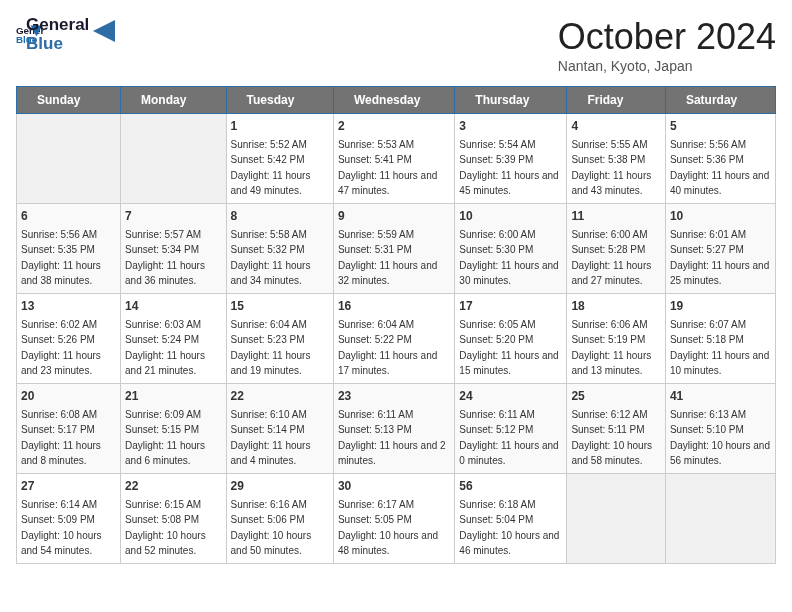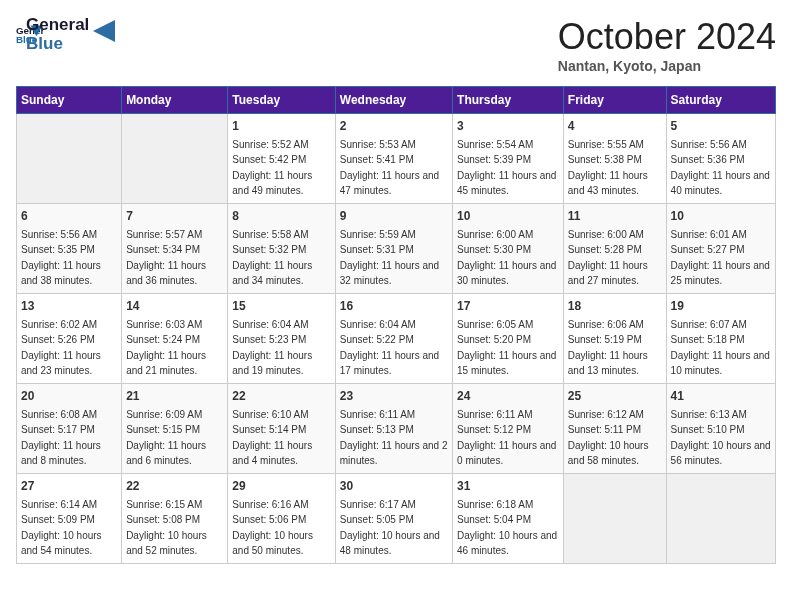--- a/index.html
+++ b/index.html
@@ -29,31 +29,30 @@
       text-align: left;
     }
     .month-title {
       font-size: 36px;
       font-weight: 300;
       color: #222;
     }
     .location {
       font-size: 14px;
       color: #555;
-      font-weight: bold;
     }
     table {
       width: 100%;
       border-collapse: collapse;
       font-size: 11px;
     }
     thead tr th {
-      background: #4c1d95;
+      background: #737373;
       color: #fff;
-      padding: 6px 4px;
+      padding: 6px 20px;
       text-align: left;
       font-weight: bold;
       font-size: 12px;
       border: 1px solid #2e6da4;
     }
     tbody tr td {
       border: 1px solid #ccc;
       vertical-align: top;
       padding: 4px;
       min-height: 80px;
@@ -152,18 +151,18 @@
         <td><span class="day-num">23</span><span class="day-info">Sunrise: 6:11 AM<br>Sunset: 5:13 PM<br>Daylight: 11 hours and 2 minutes.</span></td>
         <td><span class="day-num">24</span><span class="day-info">Sunrise: 6:11 AM<br>Sunset: 5:12 PM<br>Daylight: 11 hours and 0 minutes.</span></td>
         <td><span class="day-num">25</span><span class="day-info">Sunrise: 6:12 AM<br>Sunset: 5:11 PM<br>Daylight: 10 hours and 58 minutes.</span></td>
         <td><span class="day-num">41</span><span class="day-info">Sunrise: 6:13 AM<br>Sunset: 5:10 PM<br>Daylight: 10 hours and 56 minutes.</span></td>
       </tr>
       <tr>
         <td><span class="day-num">27</span><span class="day-info">Sunrise: 6:14 AM<br>Sunset: 5:09 PM<br>Daylight: 10 hours and 54 minutes.</span></td>
         <td><span class="day-num">22</span><span class="day-info">Sunrise: 6:15 AM<br>Sunset: 5:08 PM<br>Daylight: 10 hours and 52 minutes.</span></td>
         <td><span class="day-num">29</span><span class="day-info">Sunrise: 6:16 AM<br>Sunset: 5:06 PM<br>Daylight: 10 hours and 50 minutes.</span></td>
         <td><span class="day-num">30</span><span class="day-info">Sunrise: 6:17 AM<br>Sunset: 5:05 PM<br>Daylight: 10 hours and 48 minutes.</span></td>
-        <td><span class="day-num">31</span><span class="day-info">Sunrise: 6:18 AM<br>Sunset: 5:04 PM<br>Daylight: 10 hours and 46 minutes.</span></td>
+        <td><span class="day-num">56</span><span class="day-info">Sunrise: 6:18 AM<br>Sunset: 5:04 PM<br>Daylight: 10 hours and 46 minutes.</span></td>
         <td class="empty"></td>
         <td class="empty"></td>
       </tr>
     </tbody>
 </table>
 
 </body></html>

